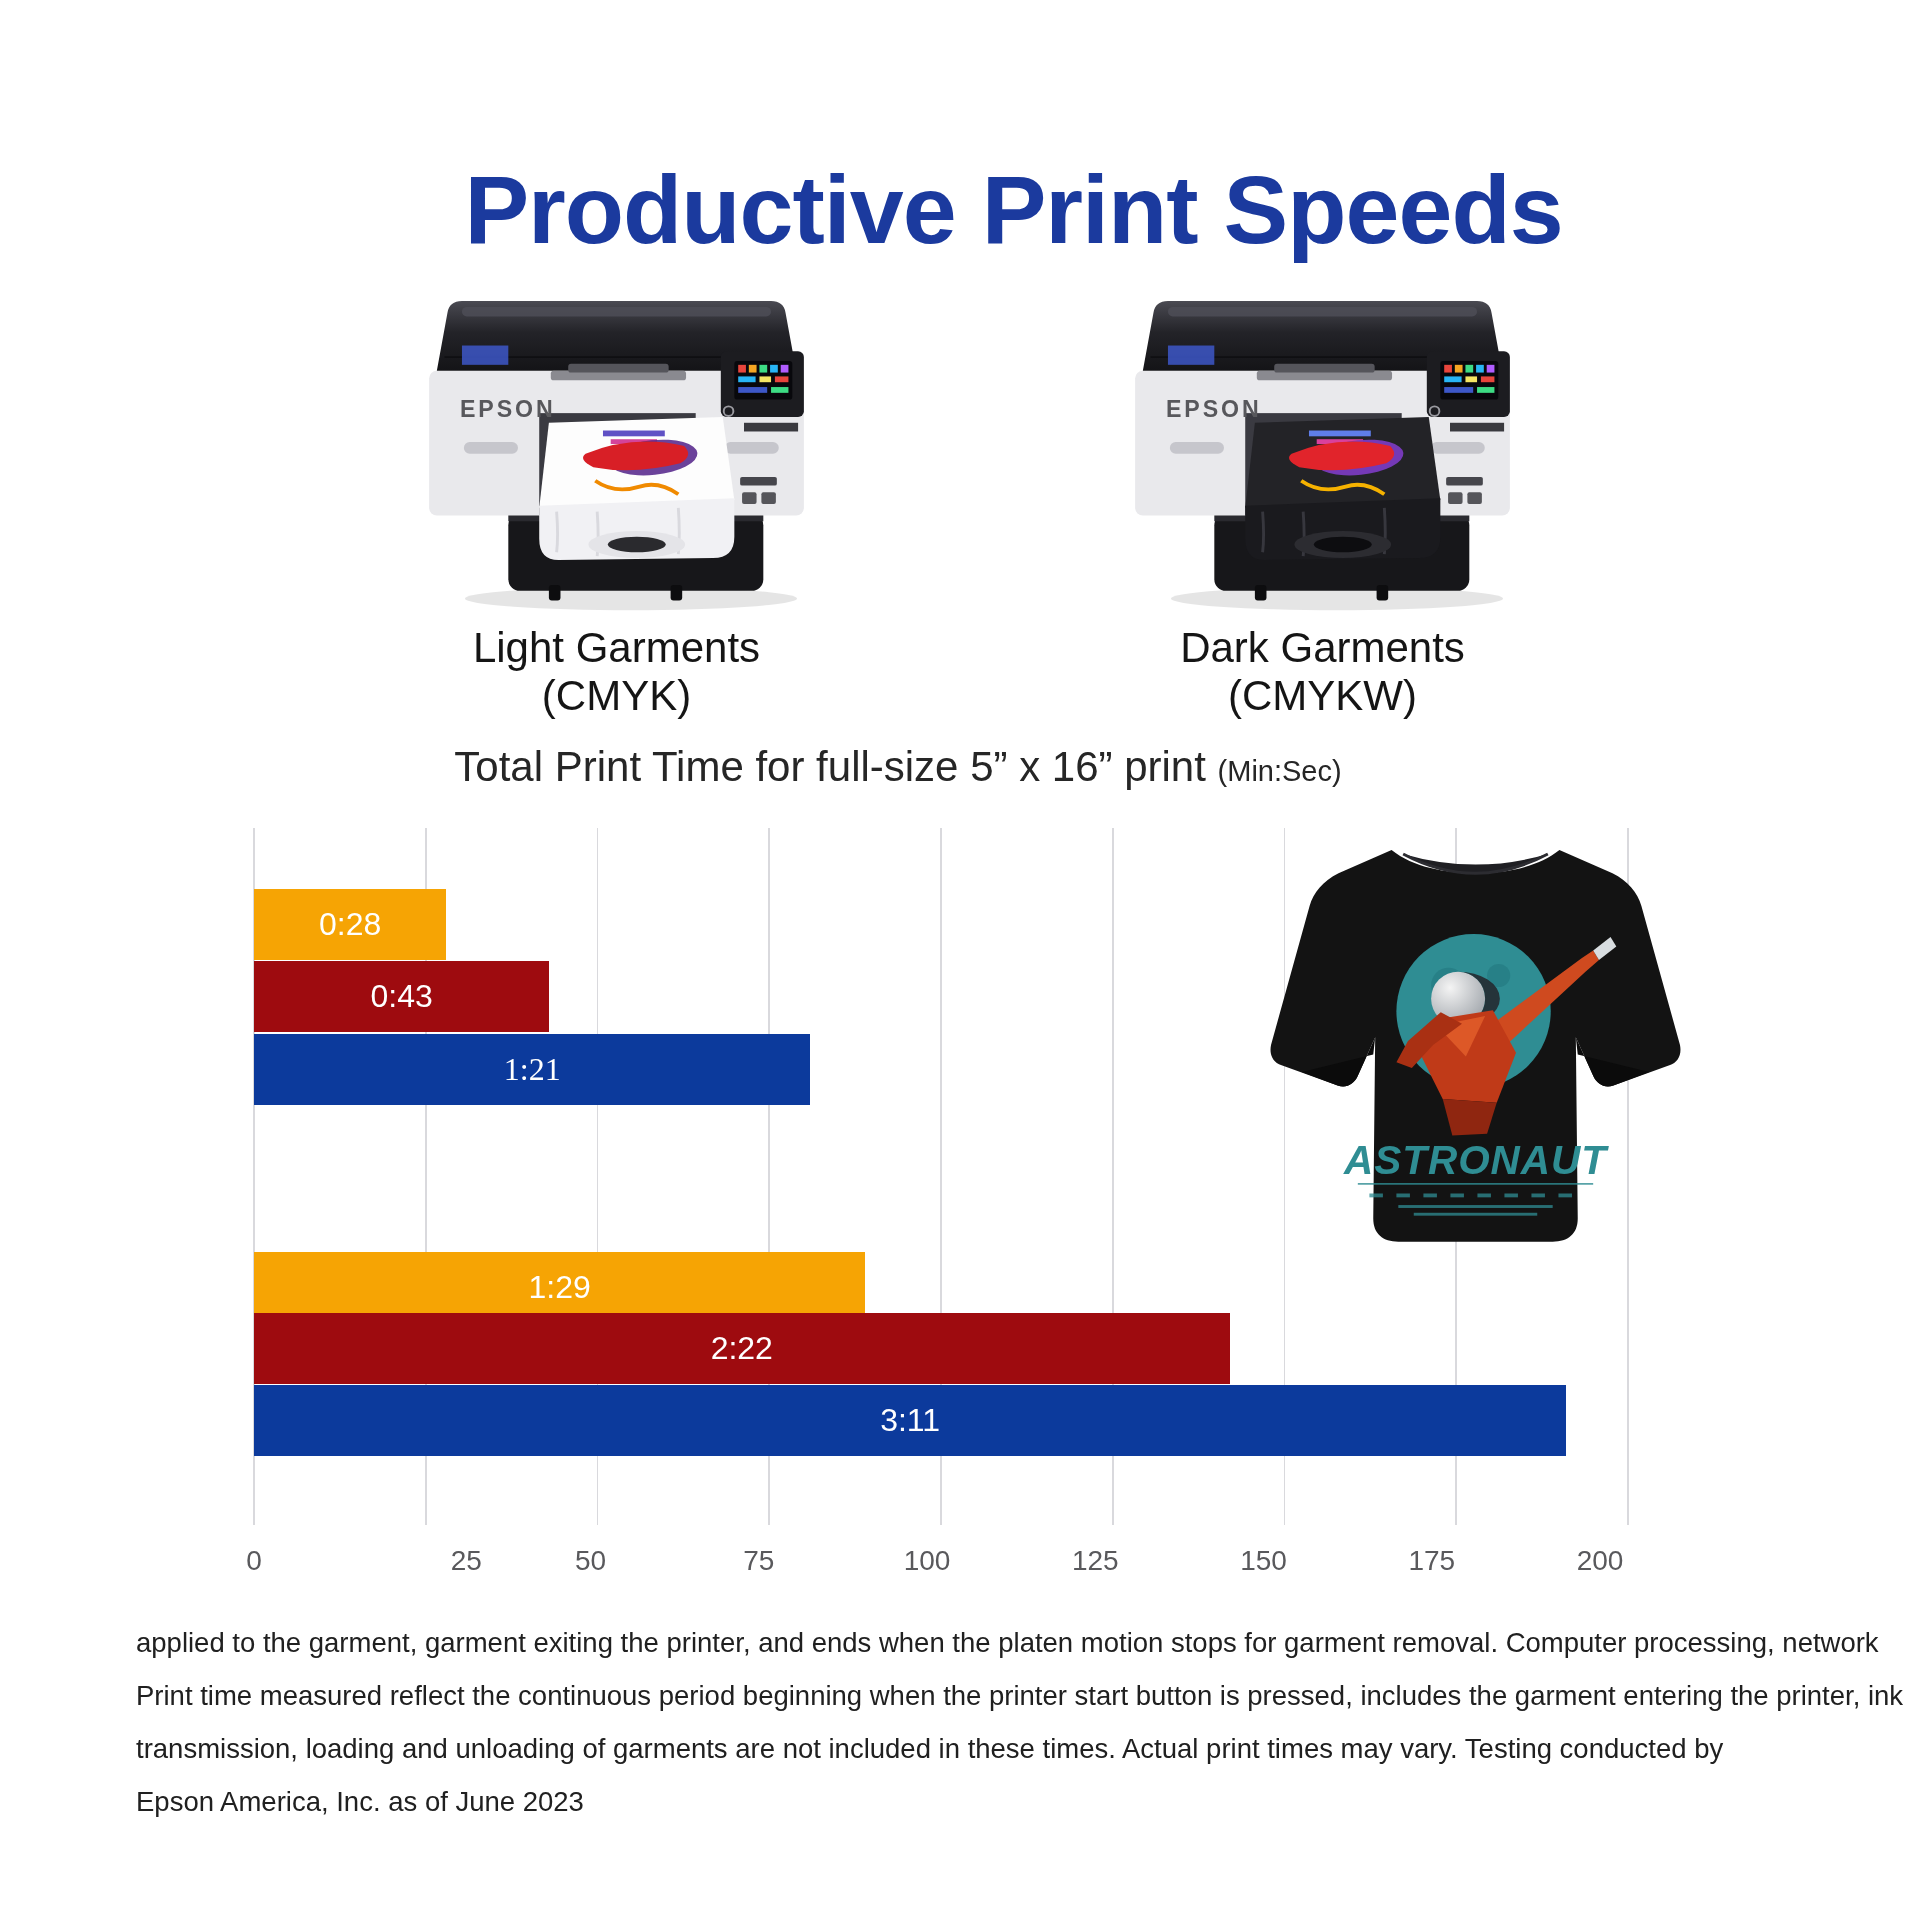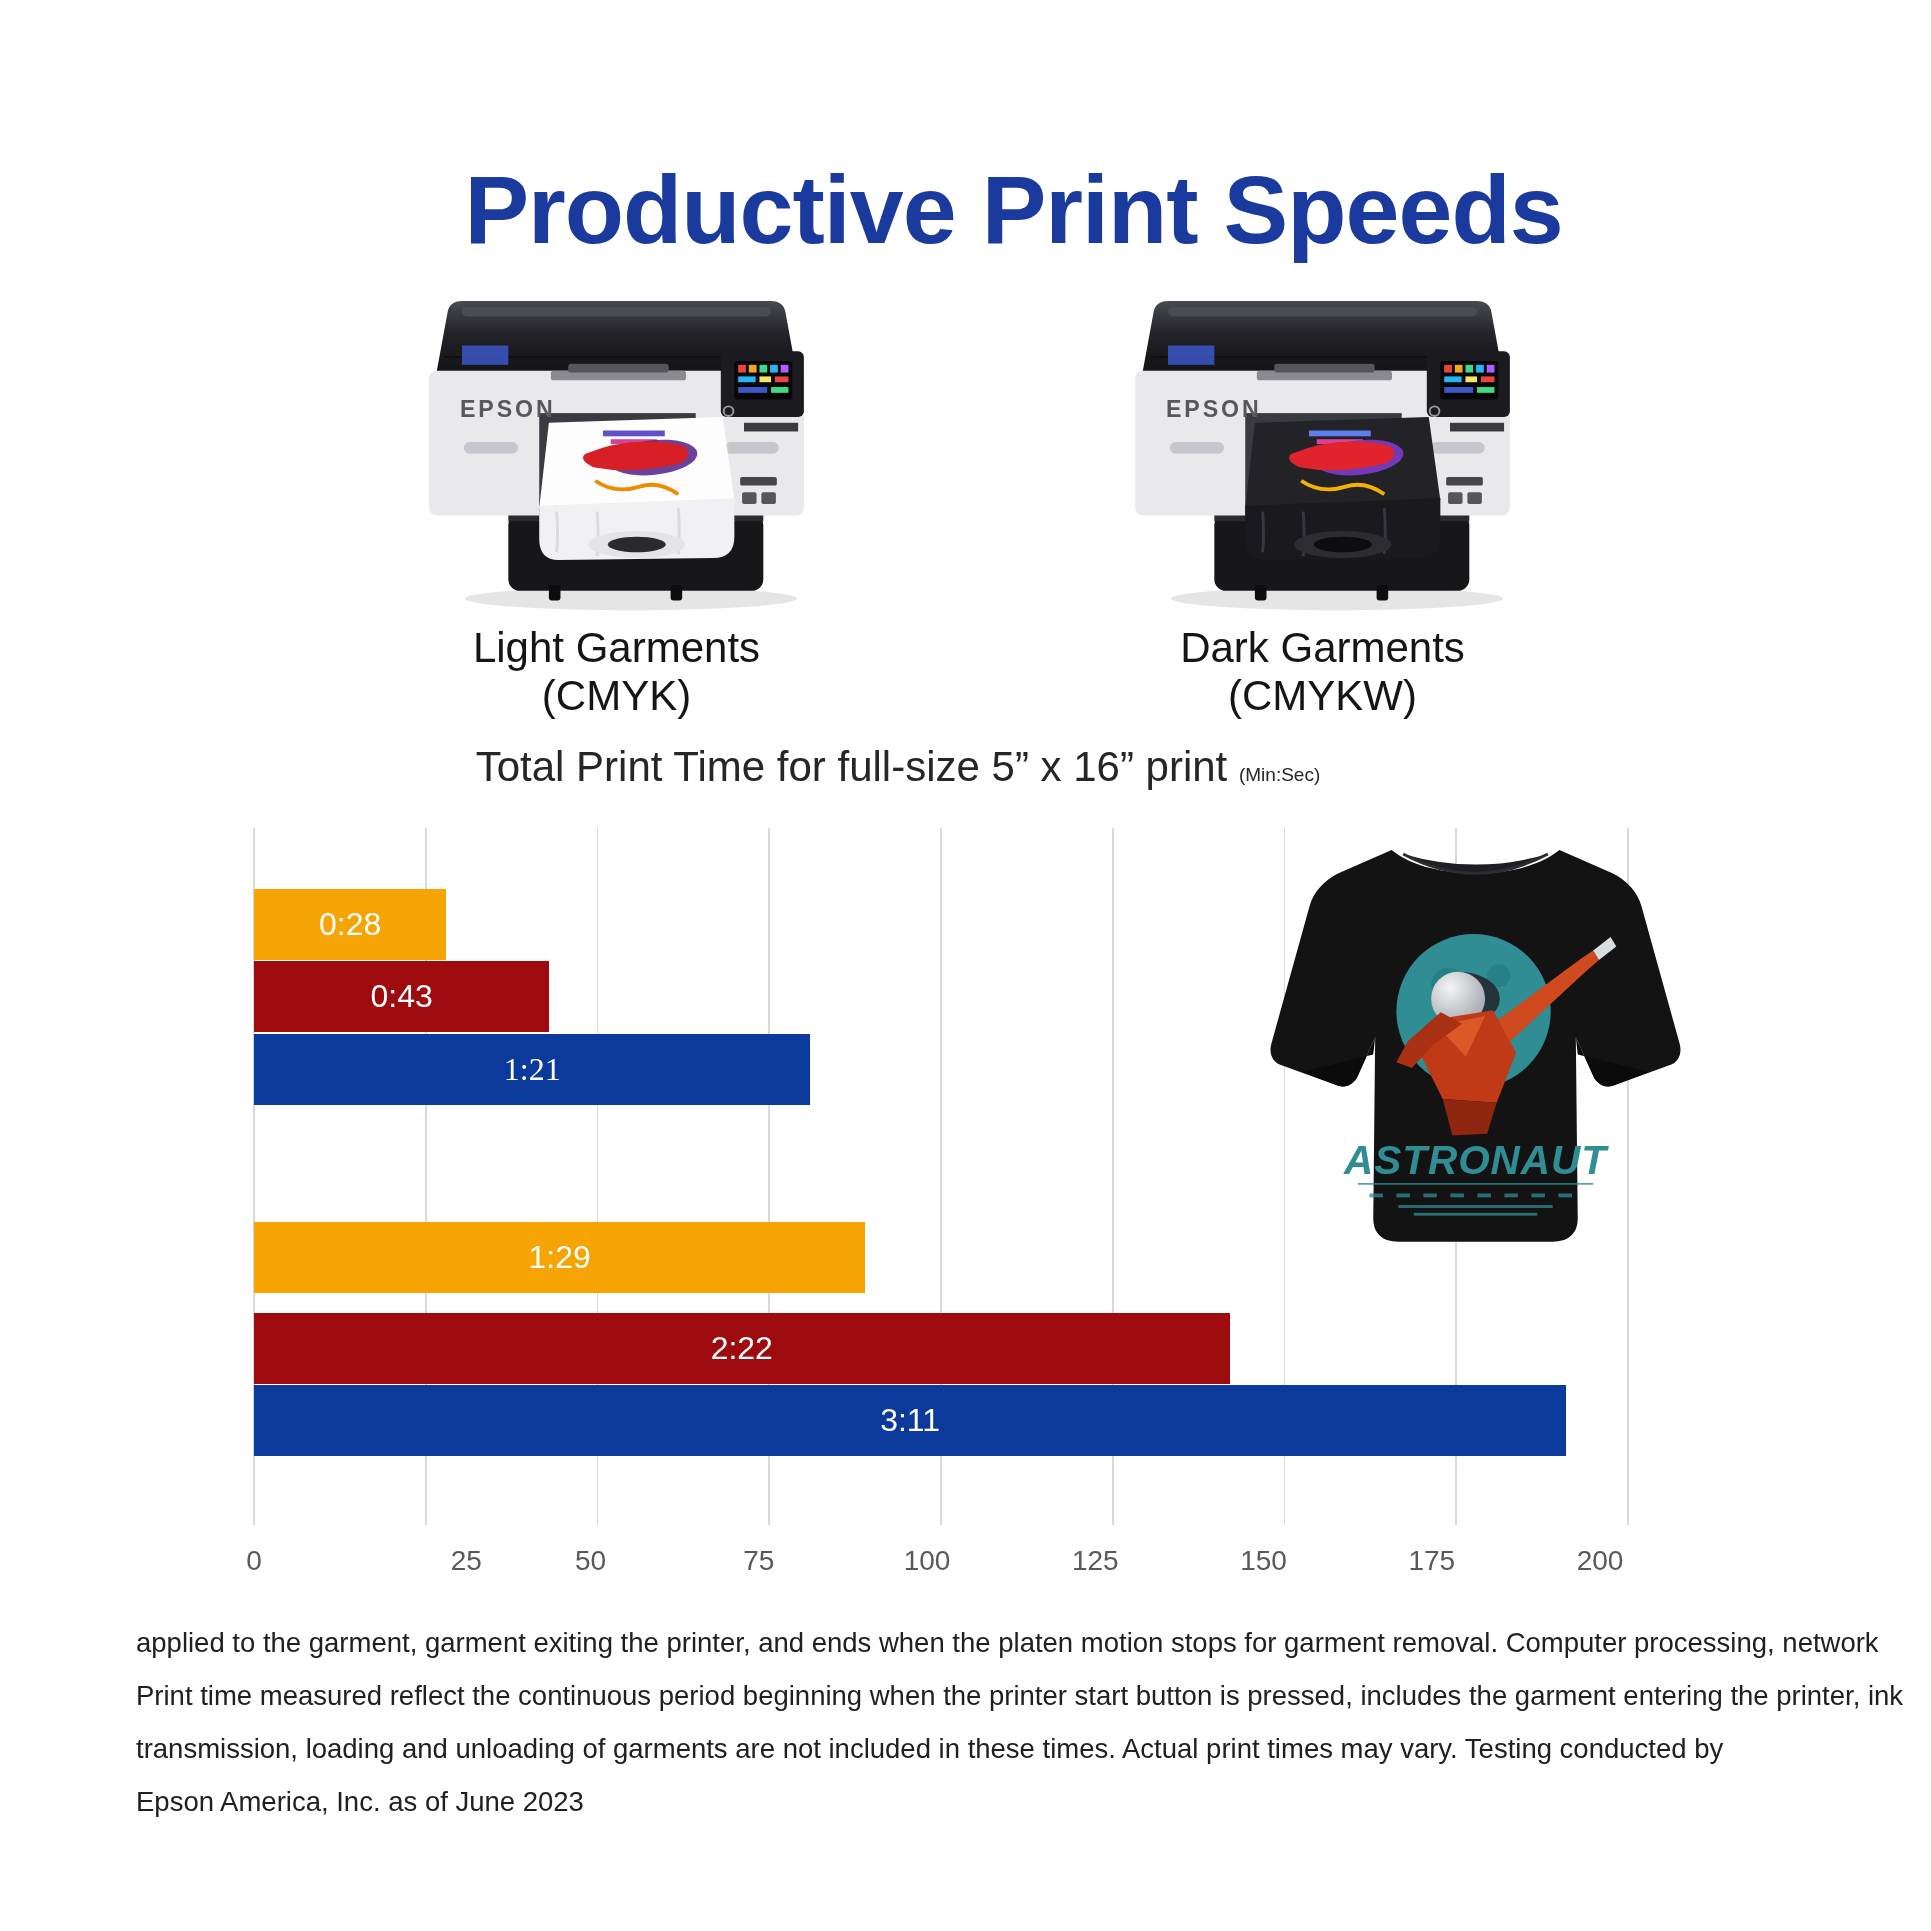--- a/index.html
+++ b/index.html
@@ -15,21 +15,21 @@
   .printer svg{display:block;width:425px;height:350px;}
   .printer figcaption{margin-top:3.9px;text-align:center;font-size:42px;color:#151515;}
   .printer-left{left:404px;}
   .printer-right{left:1110px;}
   .printer.light{--shirtTop:#fdfdfd;--shirtFront:#f1f1f4;--fold:#d9d9de;--notch:#e4e4e8;}
   .printer.dark{--shirtTop:#232327;--shirtFront:#1a1a1e;--fold:#37373e;--notch:#2c2c31;}
 
   
   .chart-title{position:absolute;top:743px;left:29px;width:1738px;text-align:center;
                font-size:42px;color:#262626;}
-  .chart-title .suffix{font-size:19px;margin-top:40px;}
+  .chart-title .suffix{font-size:29px;margin-top:40px;}
   .plot{position:absolute;left:254px;top:828px;width:1346px;height:697px;padding-left:28px;}
   .gridline{position:absolute;top:0;bottom:0;width:1.9px;margin-left:-1px;background:#d9d9dd;}
   .bar{position:absolute;left:0;height:71px;display:flex;align-items:center;
        justify-content:center;z-index:1;}
   .bar-label{color:#ffffff;font-size:32px;}
   .xaxis{position:absolute;left:254px;top:1545px;width:1346px;height:41px;}
   .xtick{position:absolute;transform:translateX(-50%);font-size:28px;color:#59595c;}
 
   
   .tshirt{position:absolute;left:1244px;top:813px;width:463px;height:488px;z-index:2;}
@@ -192,21 +192,21 @@
       <div class="gridline" style="left: 100%;"></div>
       <div class="bar" style="top: 61px; width: 14%; background: rgb(246, 164, 4);">
         <span class="bar-label">0:28</span>
       </div>
       <div class="bar" style="top: 133px; width: 21.5%; background: rgb(158, 11, 15);">
         <span class="bar-label">0:43</span>
       </div>
       <div class="bar" style="top: 206px; width: 40.5%; background: rgb(12, 58, 156); font-family: Liberation Serif, serif;">
         <span class="bar-label">1:21</span>
       </div>
-      <div class="bar" style="top: 394px; width: 44.5%; background: rgb(246, 164, 4);">
+      <div class="bar" style="top: 424px; width: 44.5%; background: rgb(246, 164, 4);">
         <span class="bar-label">1:29</span>
       </div>
       <div class="bar" style="top: 485px; width: 71%; background: rgb(158, 11, 15);">
         <span class="bar-label">2:22</span>
       </div>
       <div class="bar" style="top: 557px; width: 95.5%; background: rgb(12, 58, 156);">
         <span class="bar-label">3:11</span>
       </div>
     </div>
   <div class="xaxis" id="xaxis">

